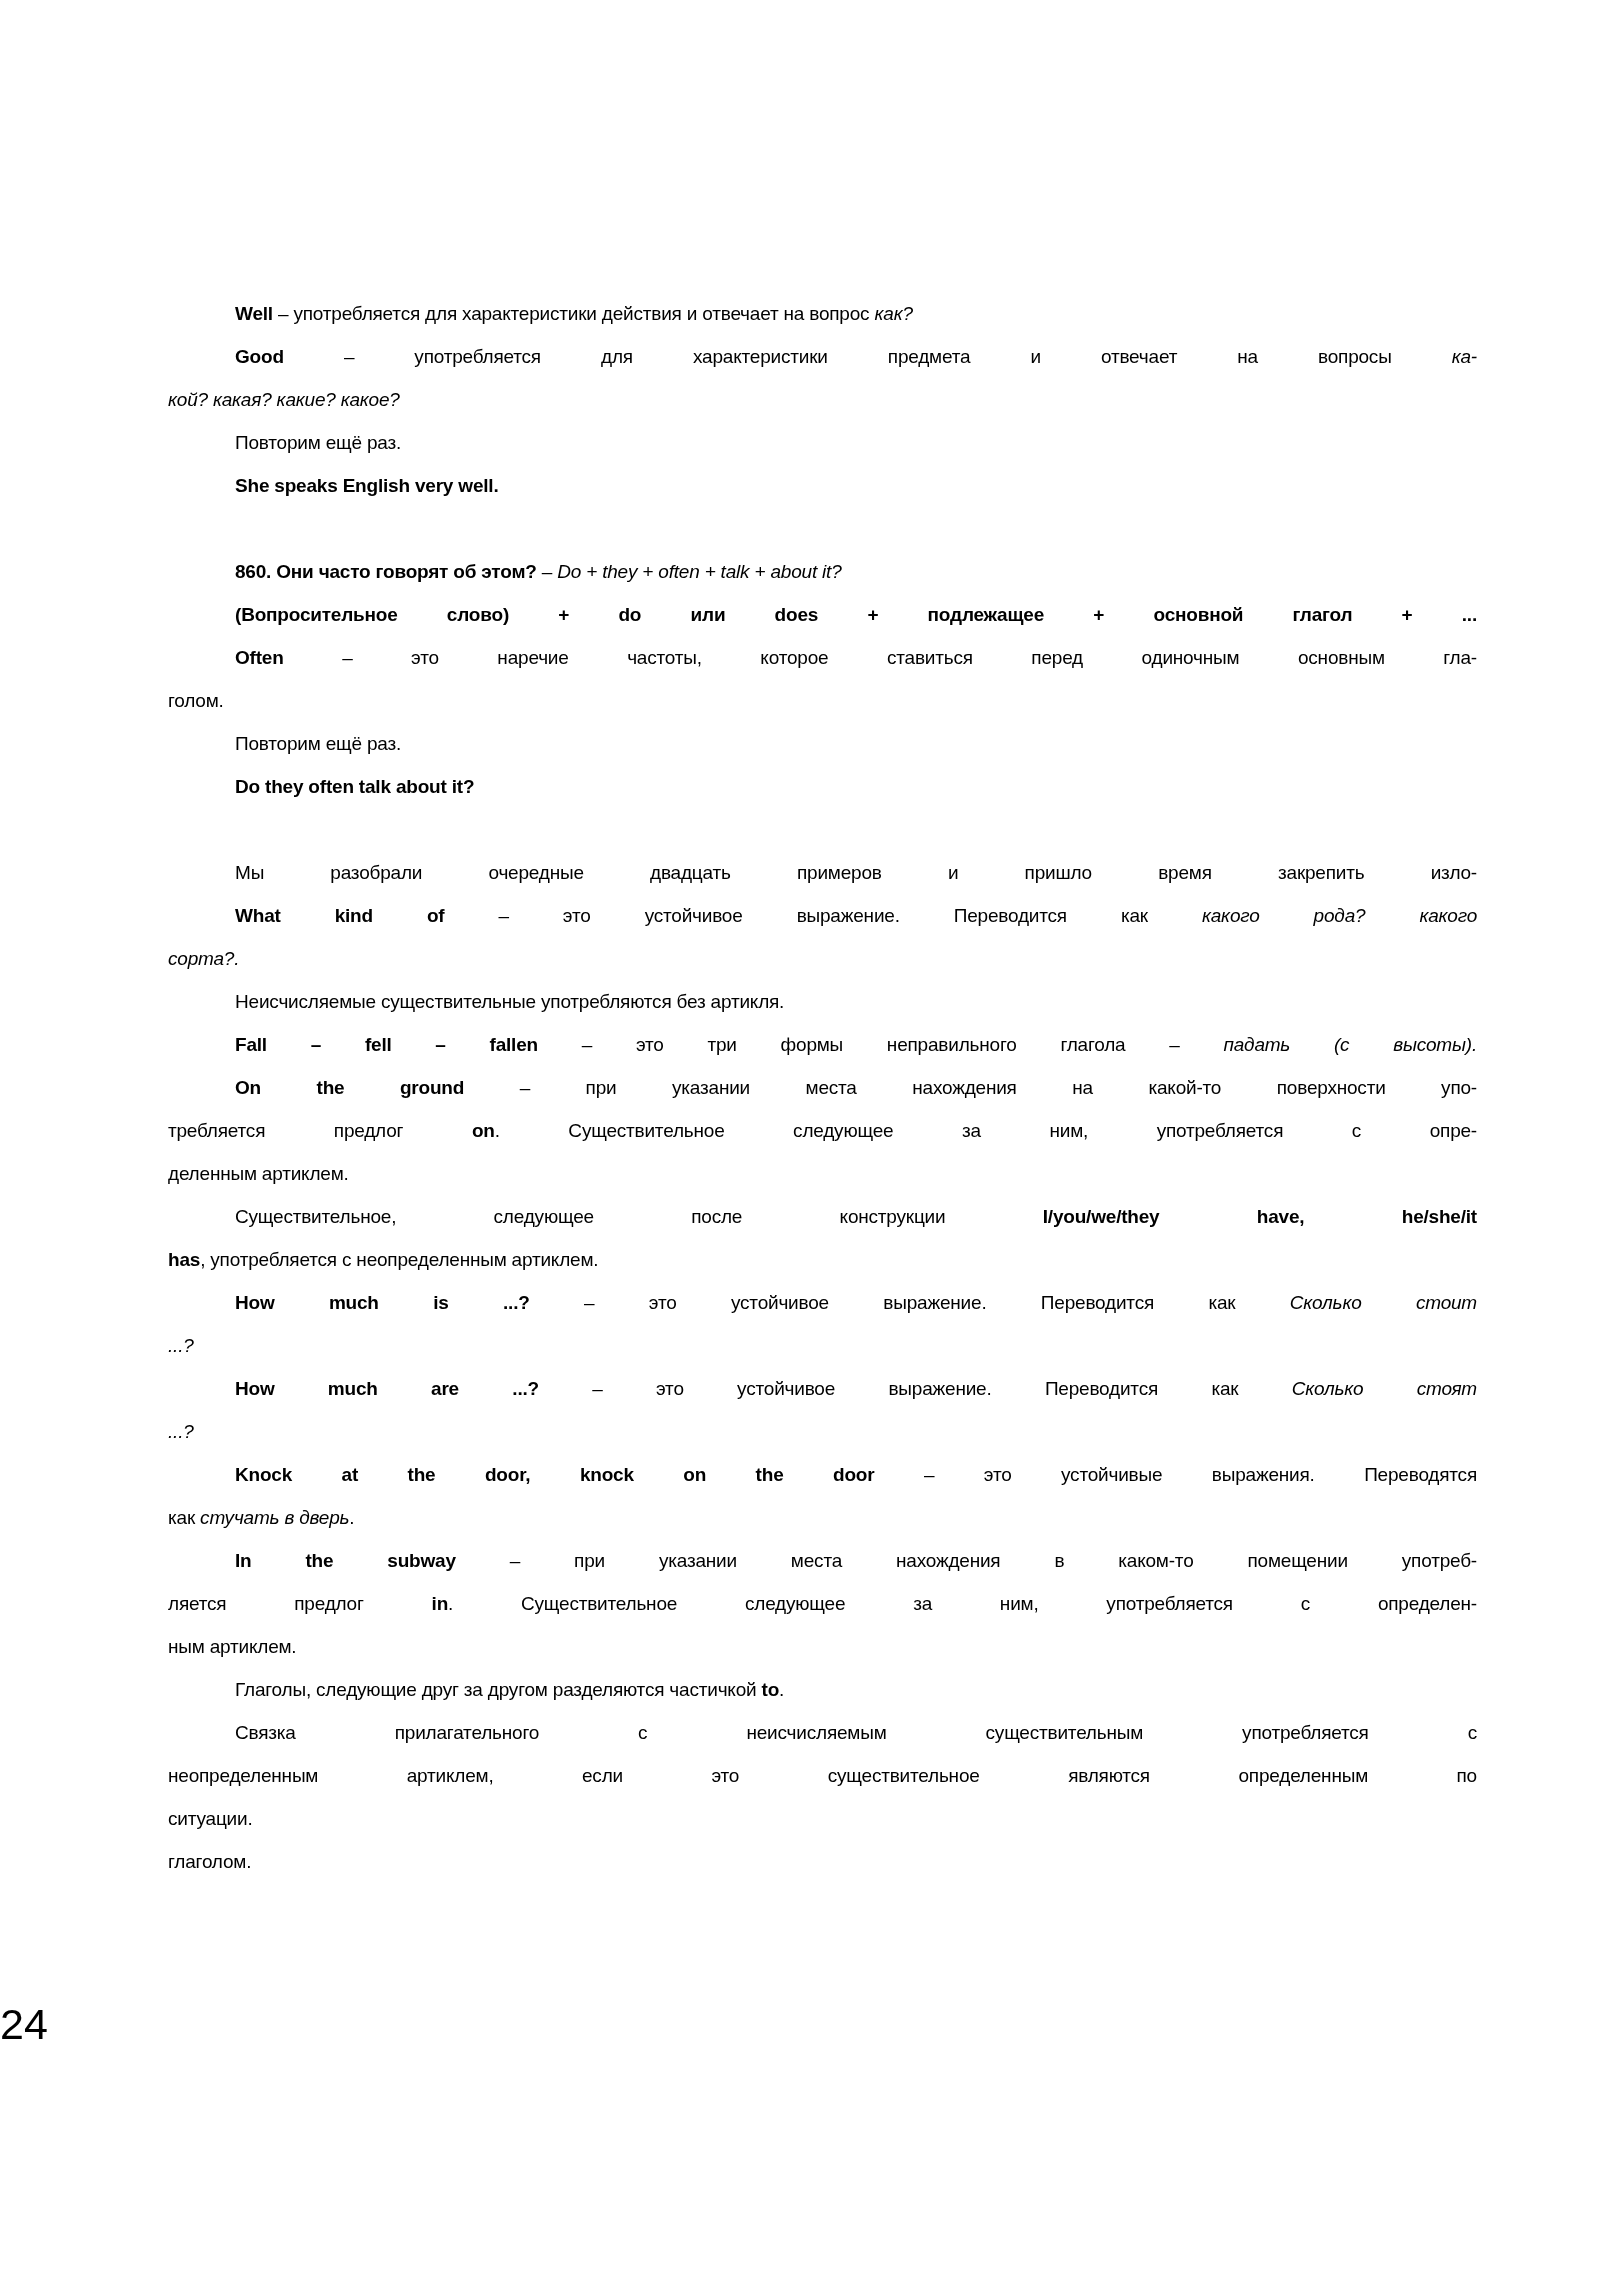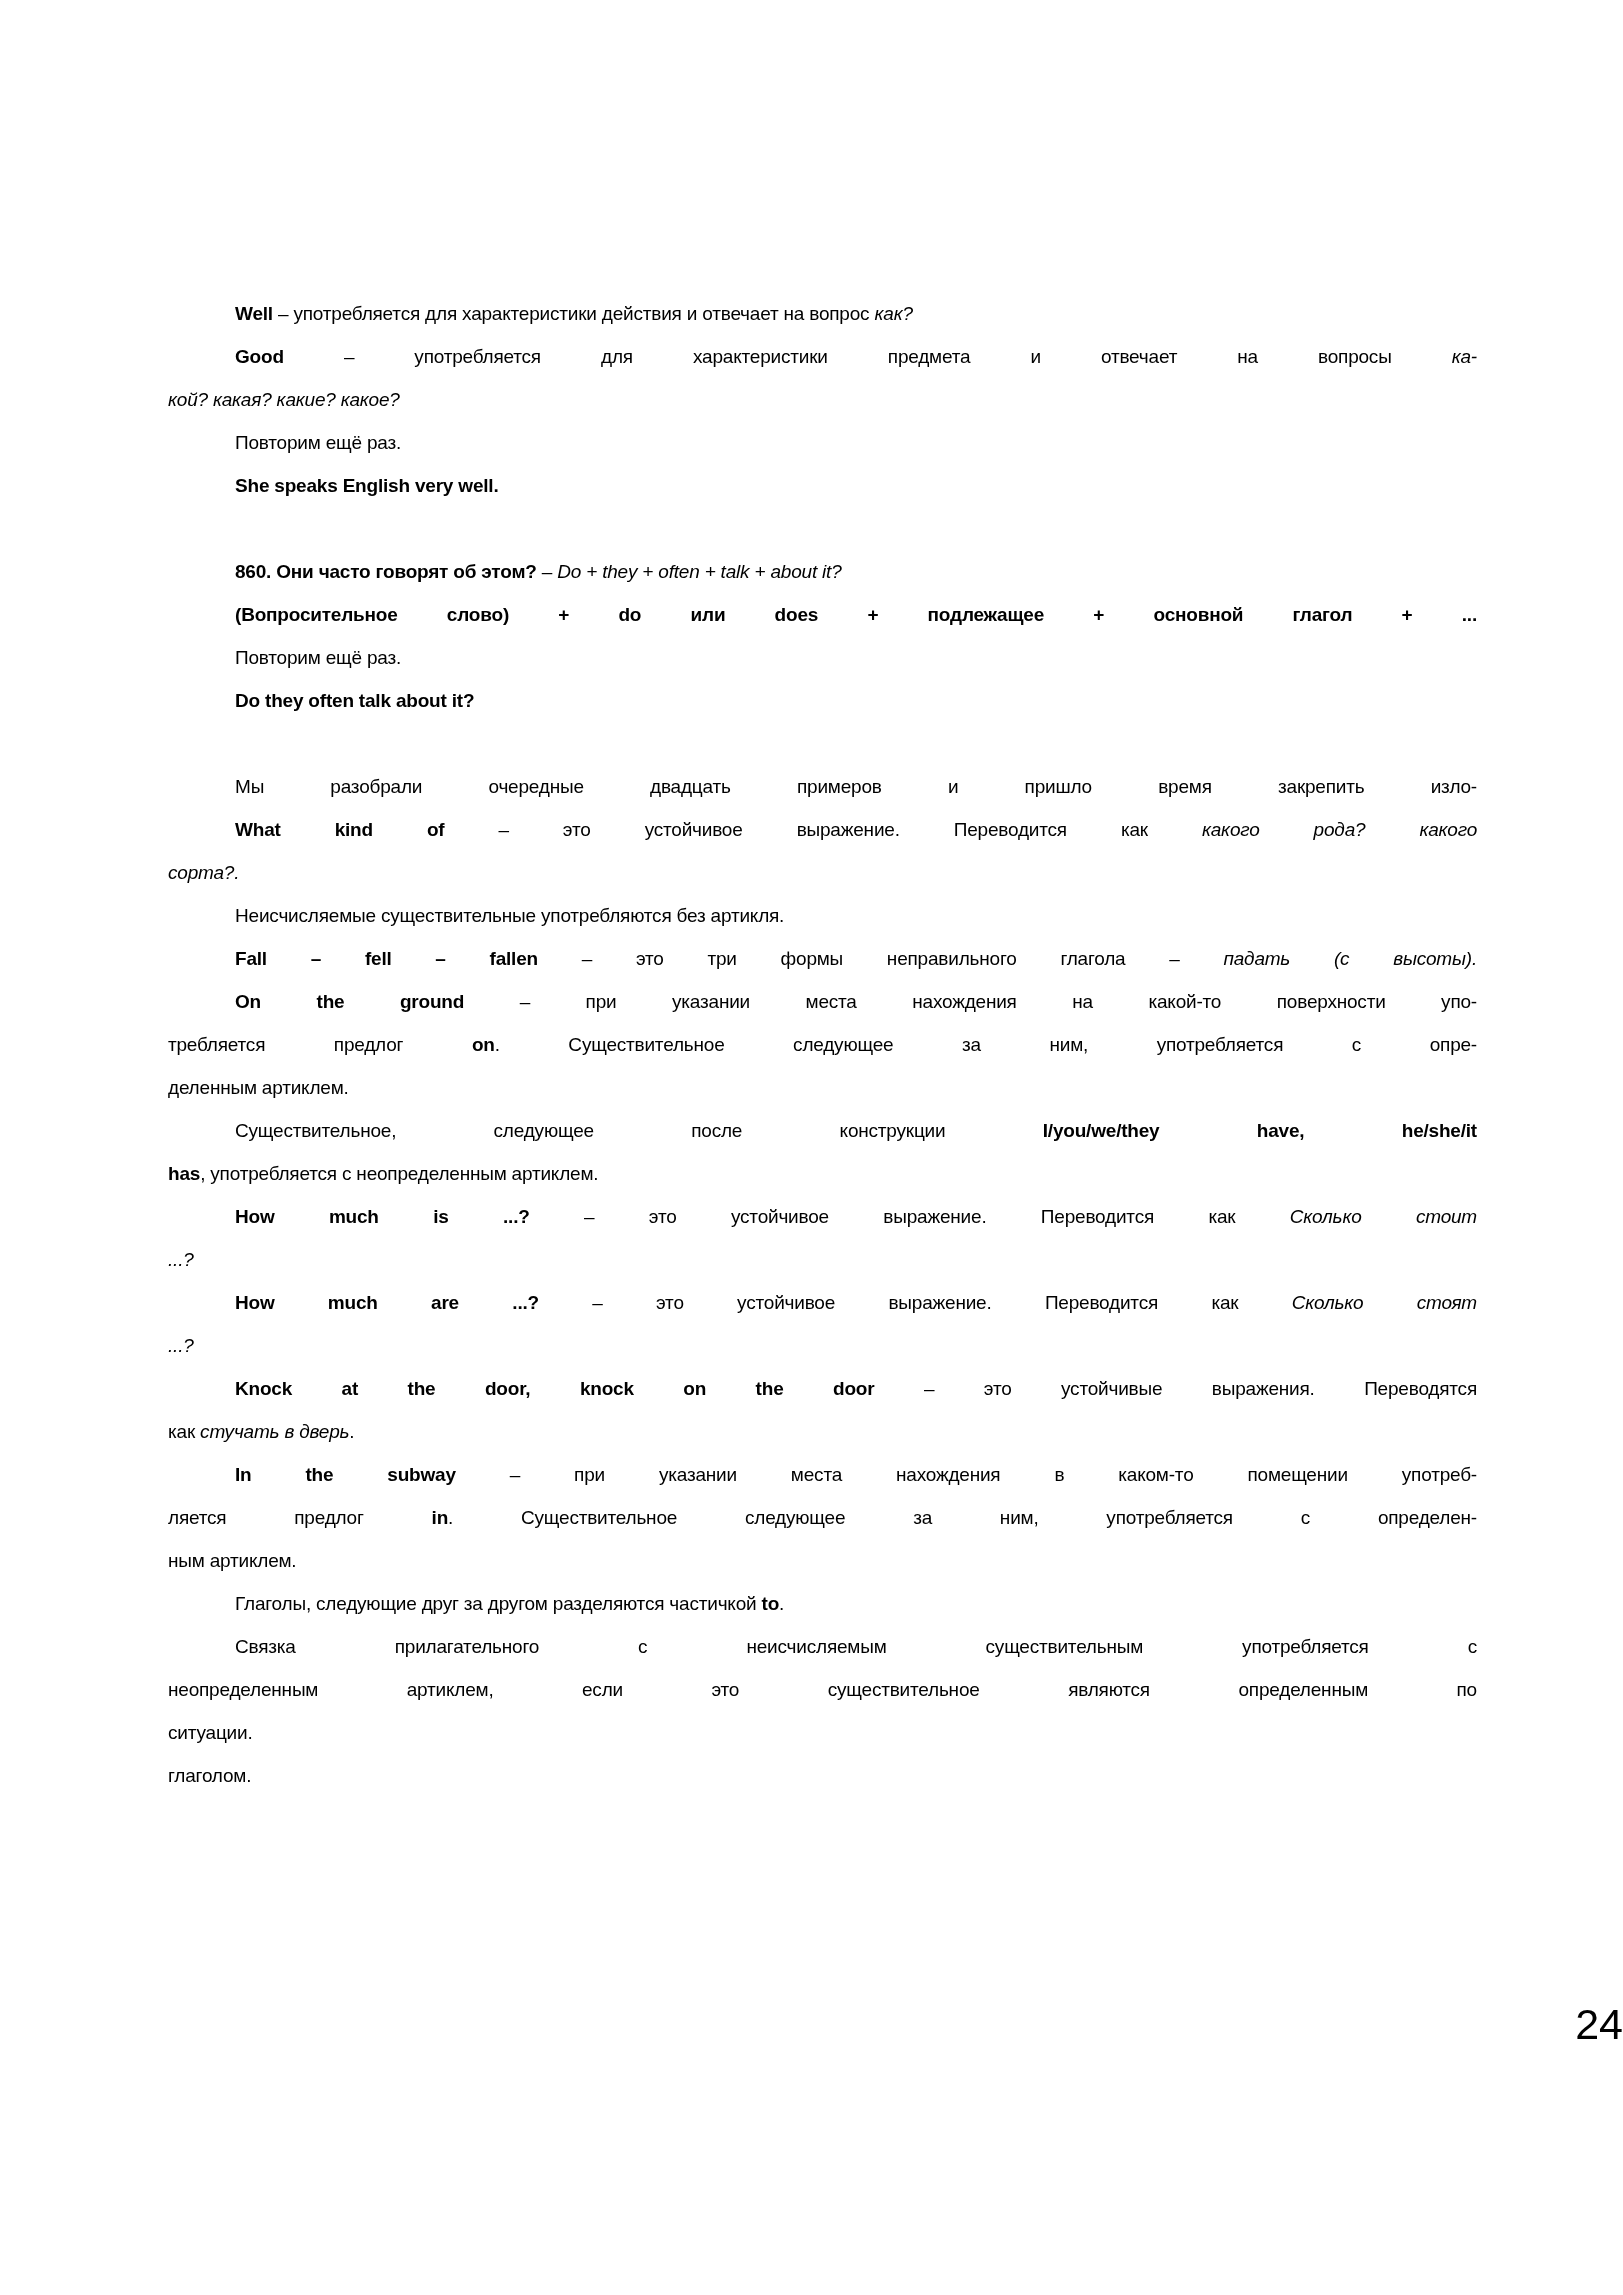--- a/index.html
+++ b/index.html
@@ -34,21 +34,21 @@
     text-align-last: justify;
   }
   .para.gap-after { margin-bottom: 43px; }
   .b { font-weight: bold; }
   .i { font-style: italic; }
   .page-number {
     position: absolute;
     top: 2003px;
     left: 0;
     width: 1623px;
-    text-align: right;
+    text-align: left;
     font-size: 43px;
     line-height: 43px;
     color: #000000;
   }
 </style>
 </head>
 <body>
 
 <div class="page">
   <div class="text-block" id="text-block">
@@ -63,20 +63,24 @@
         <div class="line ind"><span>Повторим ещё раз.</span></div>
       </div>
       <div class="para gap-after">
         <div class="line ind"><span class="b">She speaks English very well.</span></div>
       </div>
       <div class="para">
         <div class="line ind"><span class="b">860. Они часто говорят об этом?</span><span> – </span><span class="i">Do + they + often + talk + about it?</span></div>
       </div>
       <div class="para">
         <div class="line ind just"><span class="b">(Вопросительное слово) + do или does + подлежащее + основной глагол + ...</span></div>
+      </div>
+      <div class="para">
+        <div class="line ind just"><span class="b">Often</span><span> – это наречие частоты, которое ставиться перед одиночным основным гла-</span></div>
+        <div class="line"><span>голом.</span></div>
       </div>
       <div class="para">
         <div class="line ind"><span>Повторим ещё раз.</span></div>
       </div>
       <div class="para gap-after">
         <div class="line ind"><span class="b">Do they often talk about it?</span></div>
       </div>
       <div class="para">
         <div class="line ind just"><span>Мы разобрали очередные двадцать примеров и пришло время закрепить изло-</span></div>
       </div>

